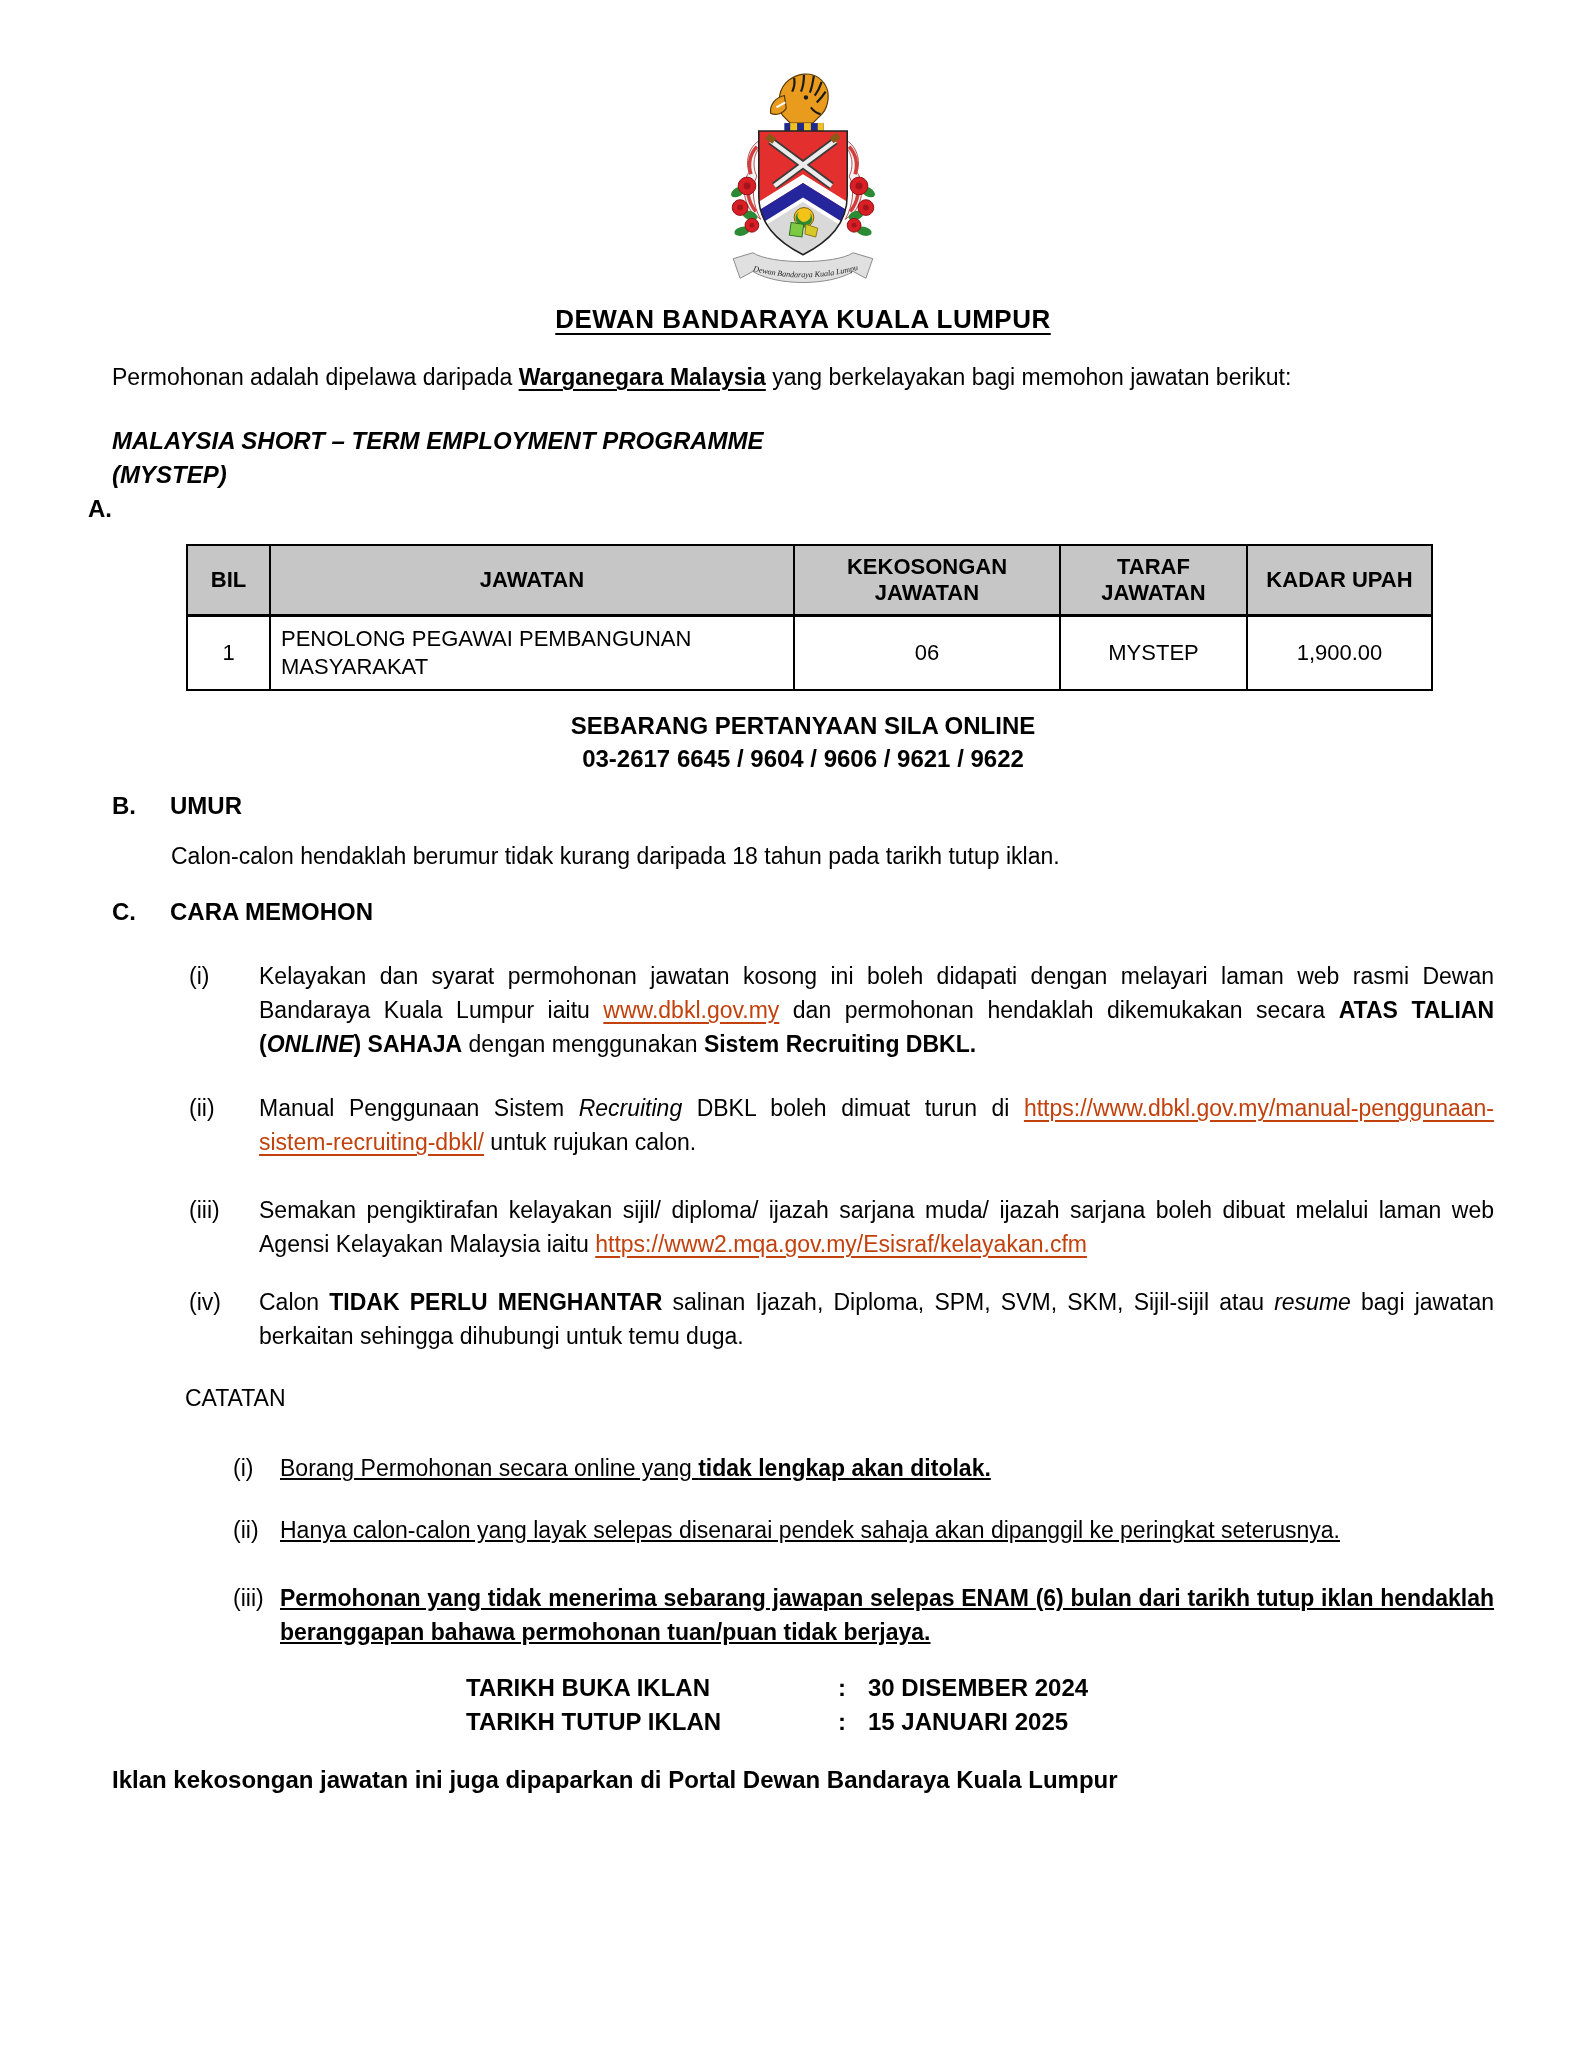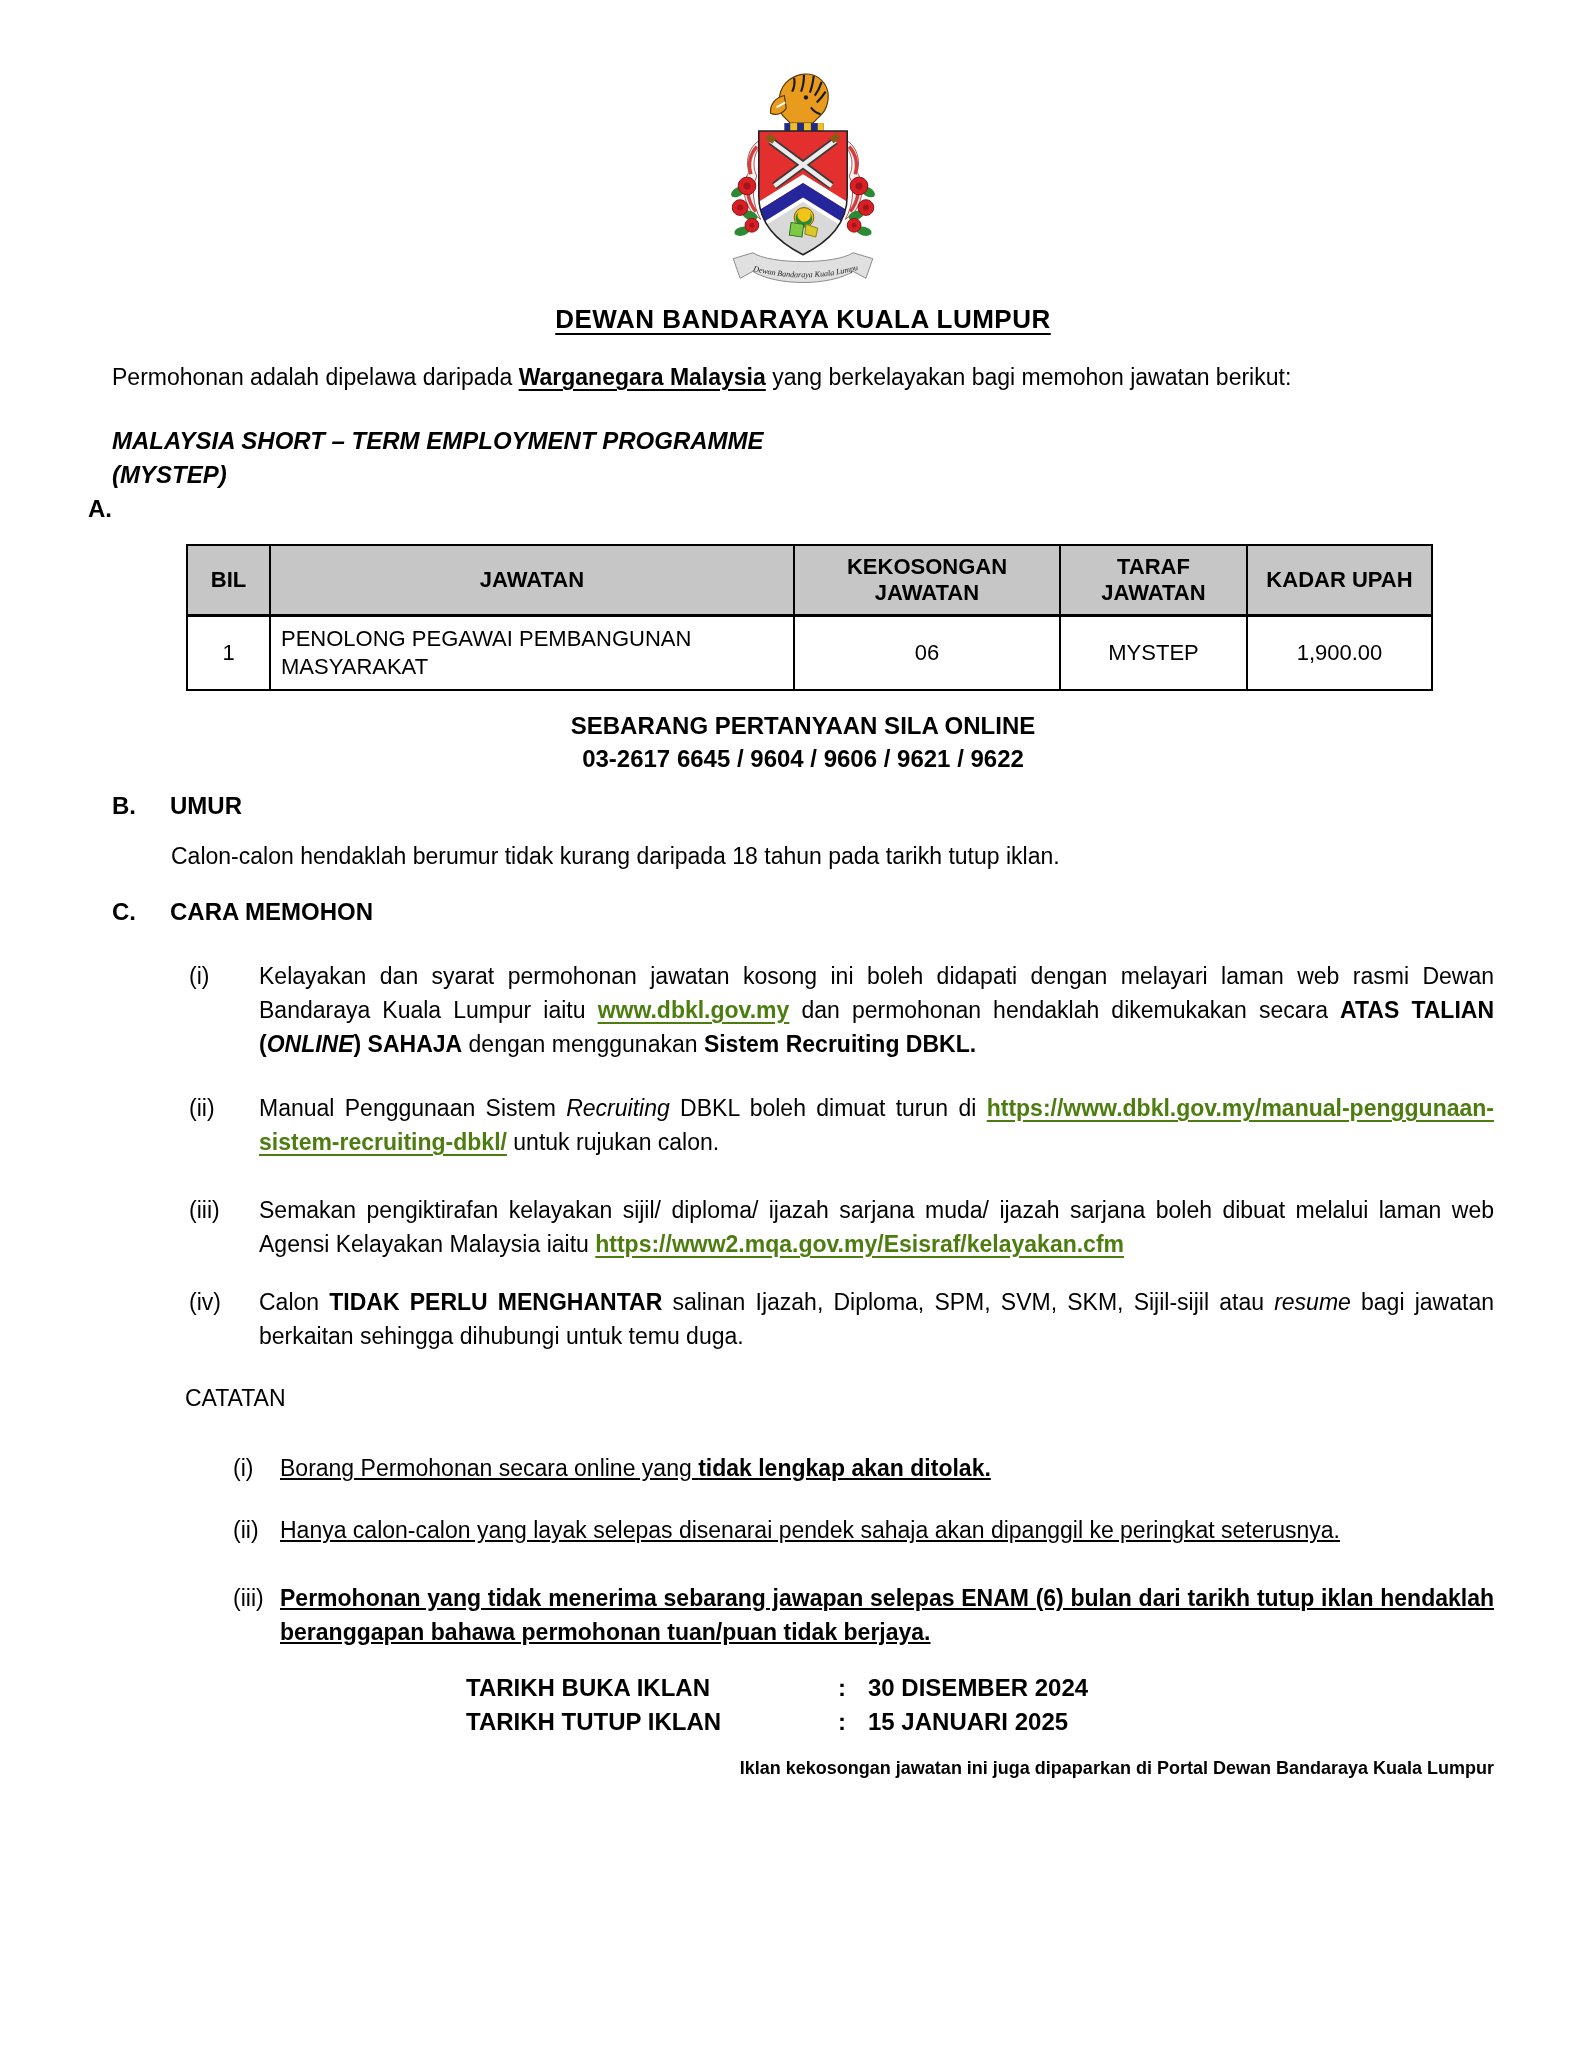--- a/index.html
+++ b/index.html
@@ -67,28 +67,28 @@
   .cat-item .item-text{flex:1;max-width:1215px;text-align:justify;text-decoration:underline;}
   .cat-i{margin-top:36px;}
   .cat-ii{margin-top:28px;}
   .cat-iii{margin-top:34px;}
   
   .dates{margin-top:22px;margin-left:354px;font-size:24px;font-weight:bold;line-height:34px;}
   .date-row{display:flex;align-items:flex-end;}
   .date-label{flex:0 0 372px;}
   .date-colon{flex:0 0 30px;}
   
-  .footer-note{margin-top:12px;text-align:right;font-size:18px;font-weight:bold;line-height:34px;}
+  .footer-note{margin-top:24px;text-align:left;font-size:24px;font-weight:bold;line-height:34px;}
   
   .seg-normal{}
   .seg-bold{font-weight:bold;}
   .seg-italic{font-style:italic;}
   .seg-bold-italic{font-weight:bold;font-style:italic;}
   .seg-bold-underline{font-weight:bold;text-decoration:underline;text-underline-offset:4px;}
-  .seg-link{color:#4d7c0f;font-weight:bold;text-decoration:underline;text-underline-offset:4px;cursor:pointer;}
+  .seg-link{color:#c2410c;font-weight:normal;text-decoration:underline;text-underline-offset:4px;cursor:pointer;}
 </style>
 </head>
 <body>
 
 <div class="doc-page">
 
   <div class="crest-wrap">
     <svg class="crest" viewBox="0 0 170 230">
       <defs>
         <clipPath id="shieldClip">

